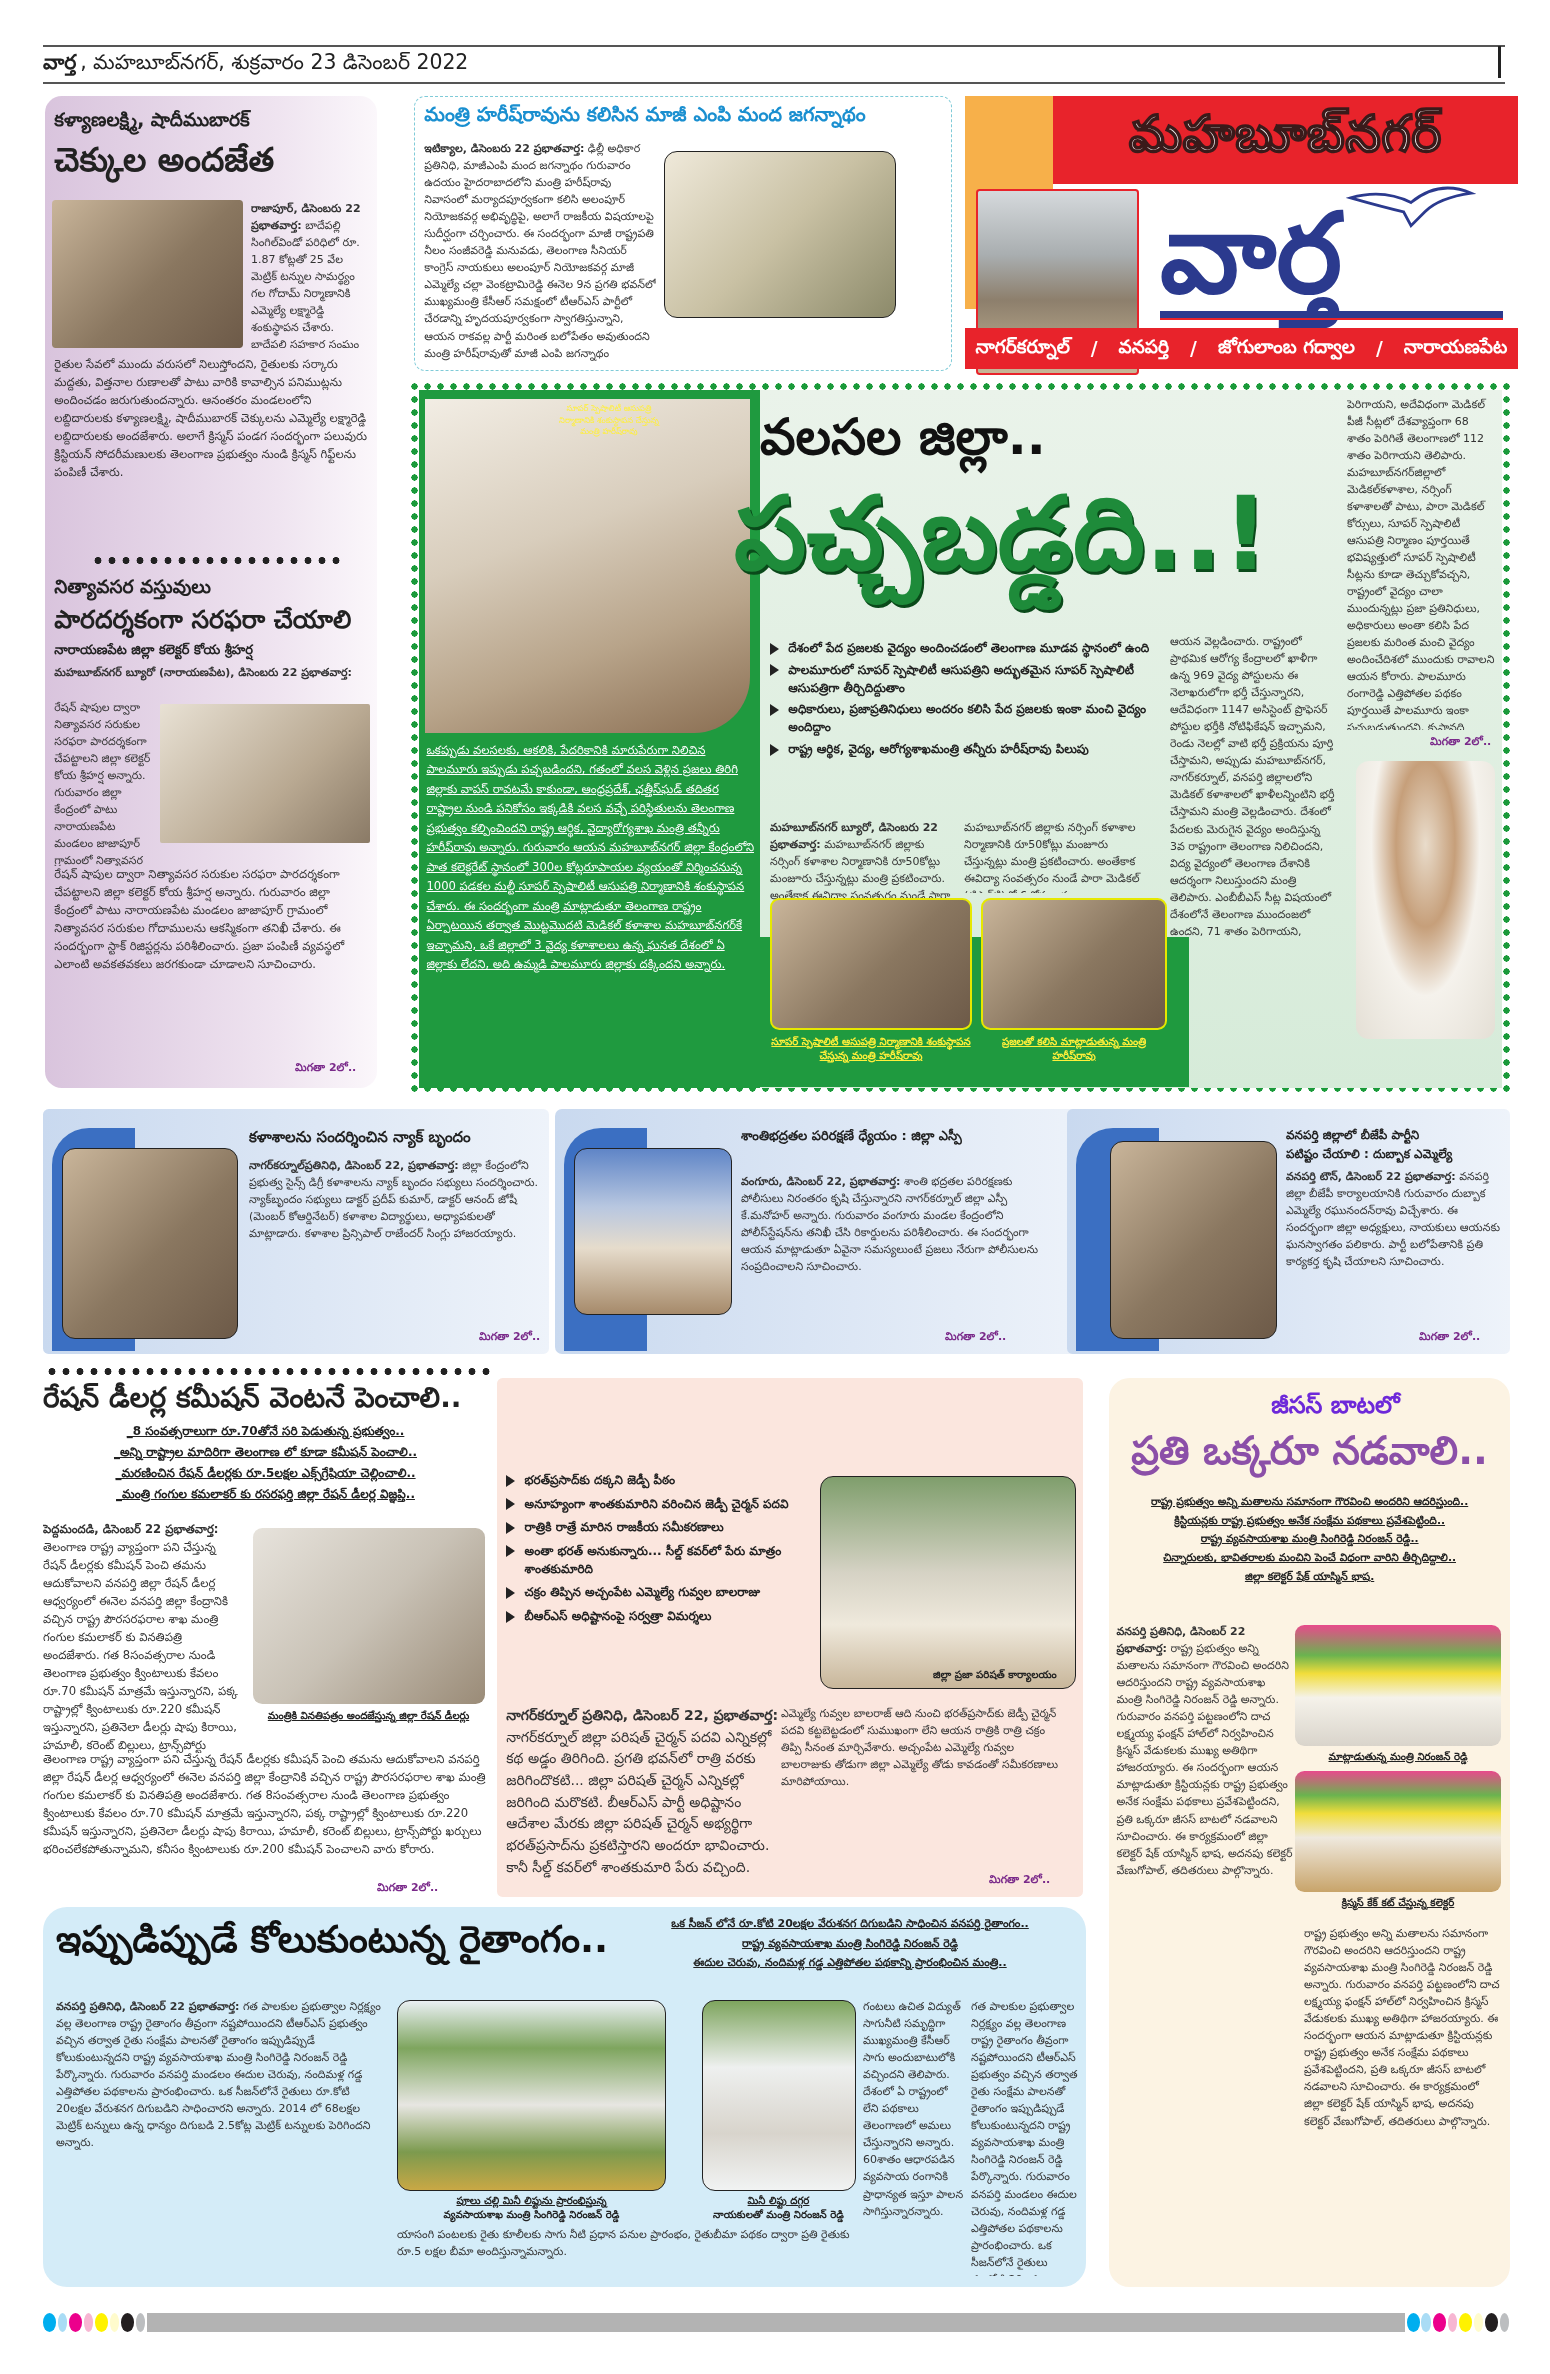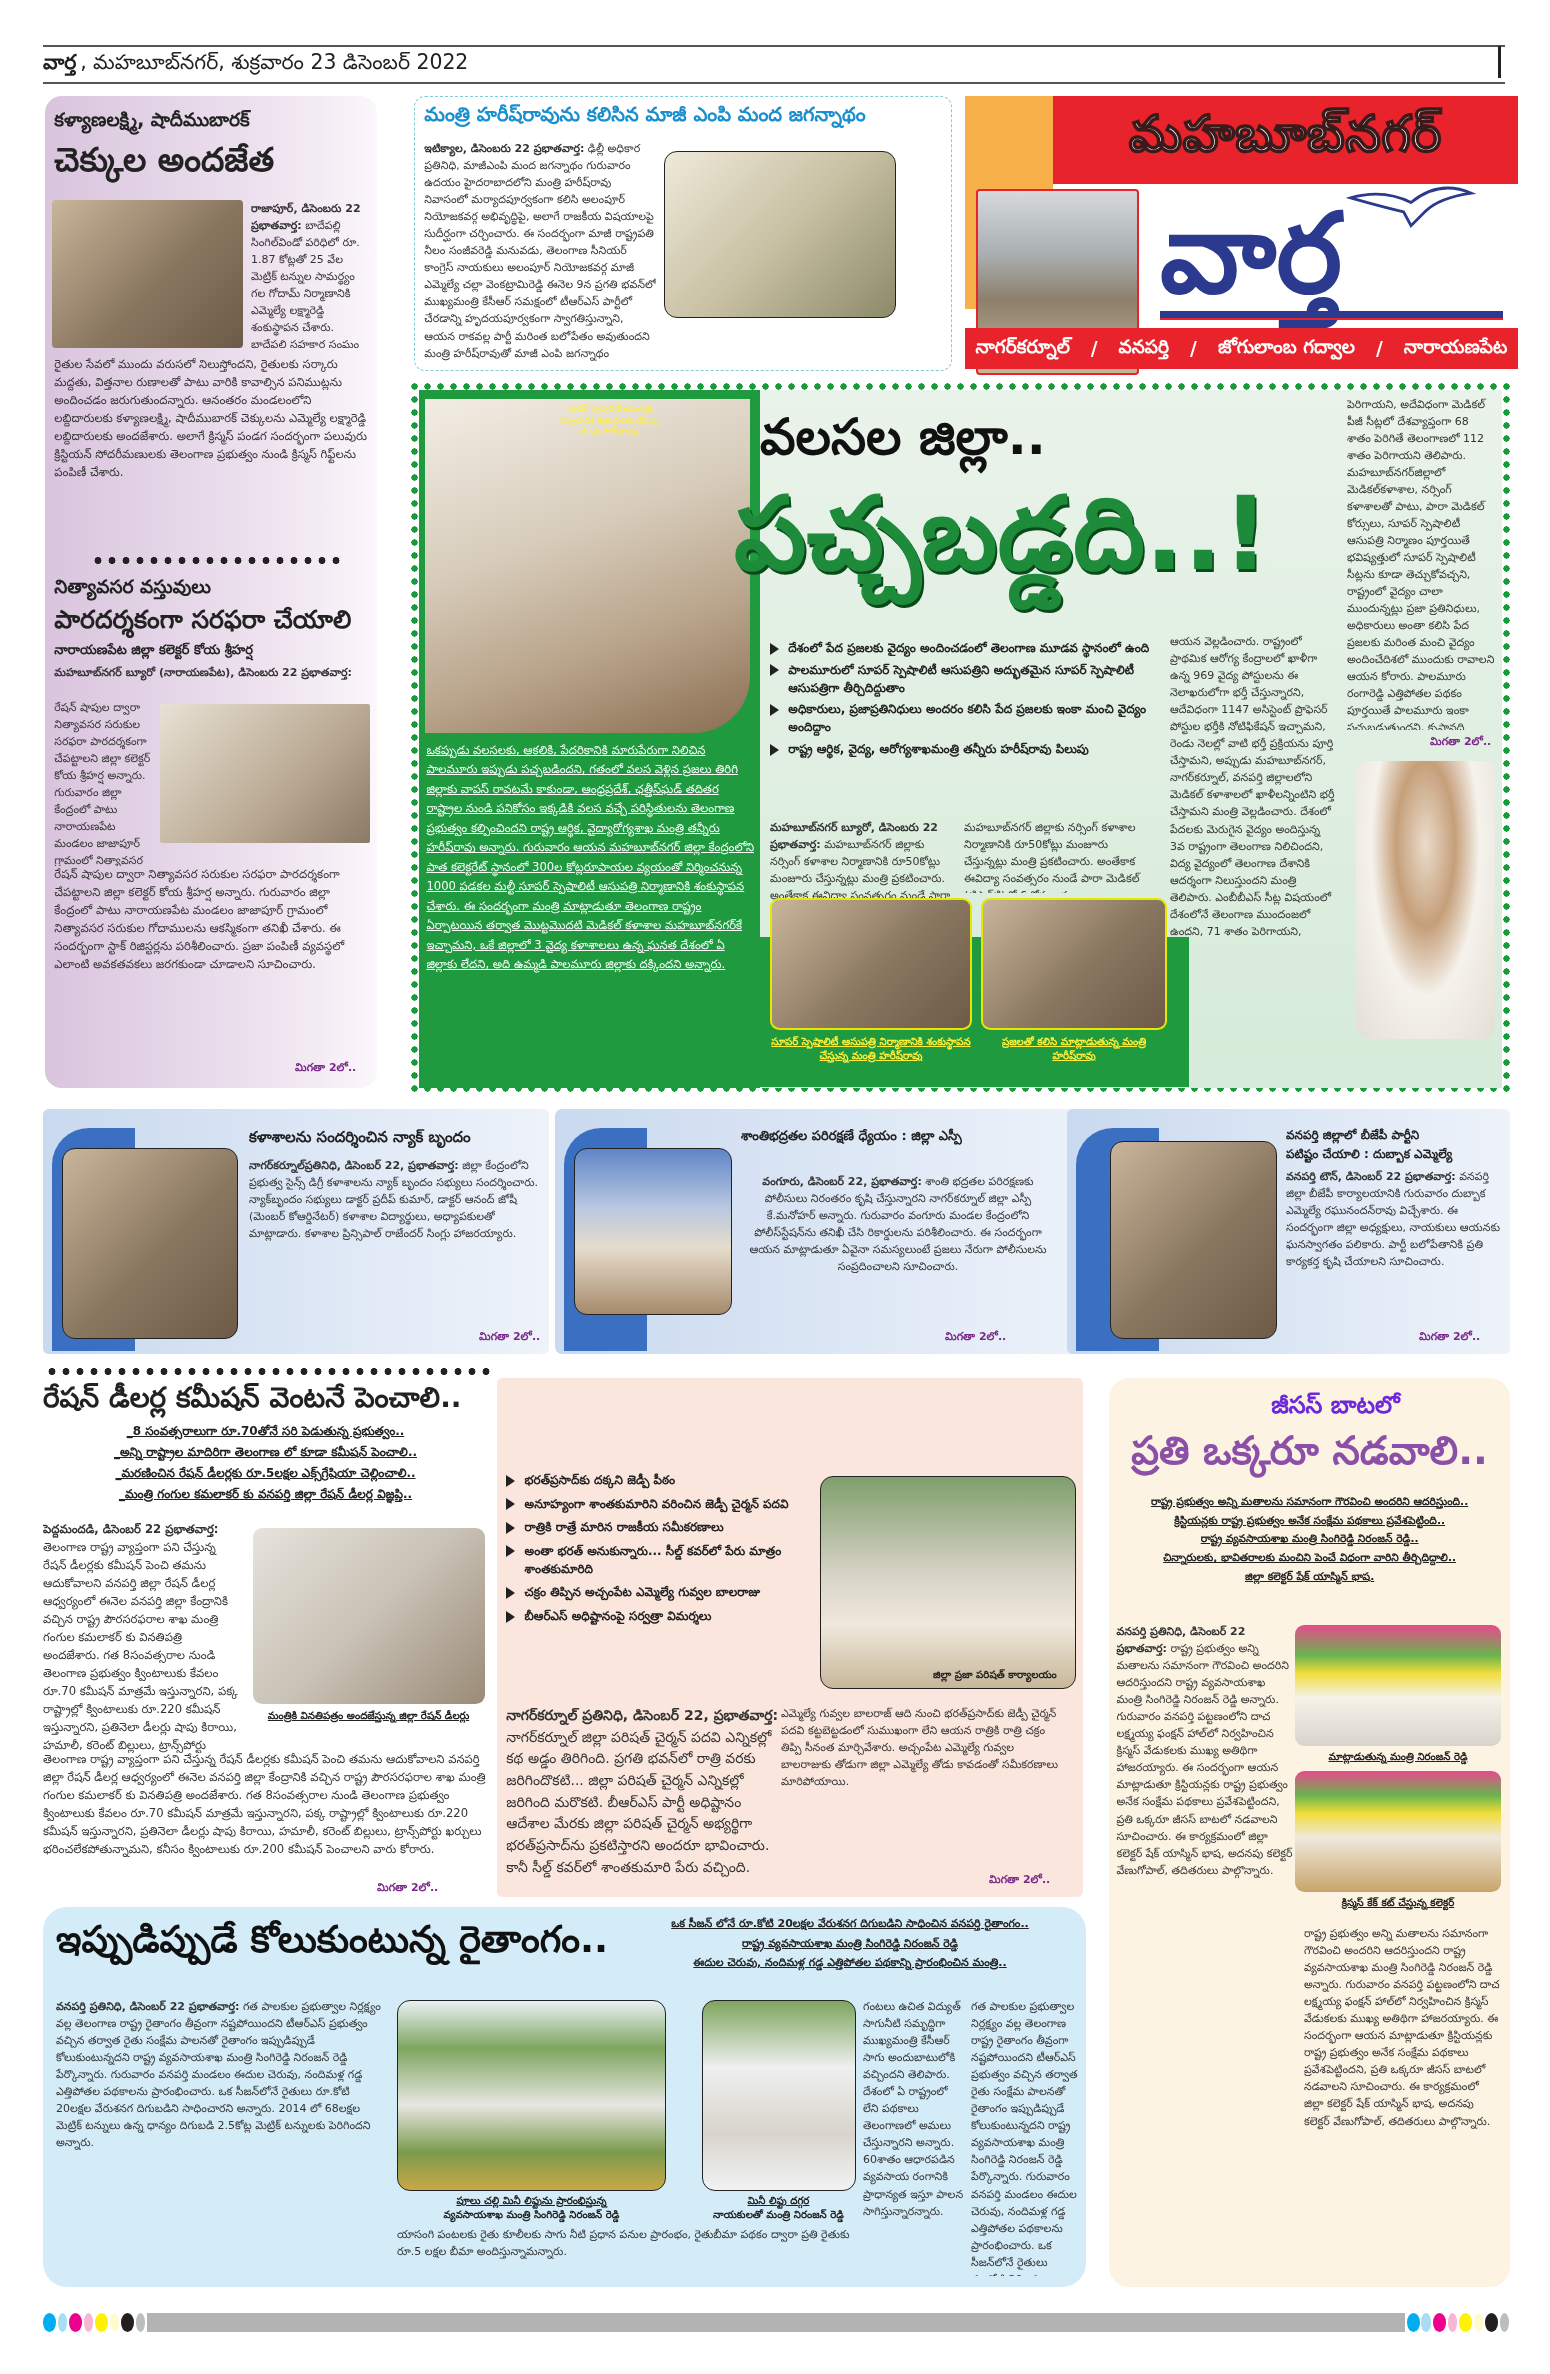--- a/index.html
+++ b/index.html
@@ -143,21 +143,21 @@
   <div class="abs" style="left:9.3px;top:18.6px;width:83px;height:223px;background:#3b6fc2;border-radius:37px 0 0 0;"></div>
   <div class="abs photo" style="left:18.6px;top:39px;width:176px;height:191px;"></div>
   <div class="abs hl" style="left:206px;top:20.4px;font-size:15px;">కళాశాలను సందర్శించిన న్యాక్ బృందం</div>
   <div class="abs body" style="left:206px;top:48px;width:293px;height:182px;overflow:hidden;font-size:11px;">
     <b>నాగర్‌కర్నూల్‌ప్రతినిధి, డిసెంబర్ 22, ప్రభాతవార్త:</b>
     <span>జిల్లా కేంద్రంలోని ప్రభుత్వ సైన్స్ డిగ్రీ కళాశాలను న్యాక్ బృందం సభ్యులు సందర్శించారు. న్యాక్‌బృందం సభ్యులు డాక్టర్ ప్రదీప్ కుమార్, డాక్టర్ ఆనంద్ జోషీ (మెంబర్ కోఆర్డినేటర్) కళాశాల విద్యార్థులు, అధ్యాపకులతో మాట్లాడారు. కళాశాల ప్రిన్సిపాల్ రాజేందర్ సింగ్లు హాజరయ్యారు.</span>
   </div>
   <div class="abs more" style="left:436px;top:221px;">మిగతా 2లో..</div>
 </div>
 
-<div class="abs" style="left:555px;top:1109px;width:550px;height:245px;background:linear-gradient(90deg,#c9d9ef,#eef3fa);border-radius:7px;text-align:center;">
+<div class="abs" style="left:555px;top:1109px;width:550px;height:245px;background:linear-gradient(90deg,#c9d9ef,#eef3fa);border-radius:7px;">
   <div class="abs" style="left:9.3px;top:18.6px;width:83px;height:223px;background:#3b6fc2;border-radius:37px 0 0 0;"></div>
   <div class="abs photo light" style="left:18.6px;top:39px;width:158px;height:167px;background:linear-gradient(180deg,#5f85c7 0%,#b8c7e0 35%,#e6dccc 60%,#a68a6a 100%);"></div>
   <div class="abs hl" style="left:186px;top:20.4px;font-size:13px;">శాంతిభద్రతల పరిరక్షణే ధ్యేయం : జిల్లా ఎస్పీ</div>
   <div class="abs body" style="left:186px;top:64px;width:314px;height:182px;overflow:hidden;font-size:11px;">
     <b>వంగూరు, డిసెంబర్ 22, ప్రభాతవార్త:</b>
     <span>శాంతి భద్రతల పరిరక్షణకు పోలీసులు నిరంతరం కృషి చేస్తున్నారని నాగర్‌కర్నూల్ జిల్లా ఎస్పీ కే.మనోహర్ అన్నారు. గురువారం వంగూరు మండల కేంద్రంలోని పోలీస్‌స్టేషన్‌ను తనిఖీ చేసి రికార్డులను పరిశీలించారు. ఈ సందర్భంగా ఆయన మాట్లాడుతూ ఏవైనా సమస్యలుంటే ప్రజలు నేరుగా పోలీసులను సంప్రదించాలని సూచించారు.</span>
   </div>
   <div class="abs more" style="left:390px;top:221px;">మిగతా 2లో..</div>
 </div>
 
@@ -173,21 +173,21 @@
   <div class="abs more" style="left:352px;top:221px;">మిగతా 2లో..</div>
 </div>
 
 <div class="abs greydots" style="left:45px;top:1365px;width:445px;height:13px;"></div>
 <div class="abs" style="left:43px;top:1380px;width:451px;height:519px;">
   <div class="hl" style="position:absolute;left:0;top:1.9px;font-size:28px;">రేషన్ డీలర్ల కమీషన్ వెంటనే పెంచాలి..</div>
   <div style="position:absolute;left:0;top:41px;width:445px;">
     <div class="subline" style="font-size:12px;">_8 సంవత్సరాలుగా రూ.70తోనే సరి పెడుతున్న ప్రభుత్వం..</div>
     <div class="subline" style="font-size:12px;">_అన్ని రాష్ట్రాల మాదిరిగా తెలంగాణ లో కూడా కమీషన్ పెంచాలి..</div>
     <div class="subline" style="font-size:12px;">_మరణించిన రేషన్ డీలర్లకు రూ.5లక్షల ఎక్స్‌గ్రేషియా చెల్లించాలి..</div>
-    <div class="subline" style="font-size:12px;">_మంత్రి గంగుల కమలాకర్ కు వనపర్తి జిల్లా రేషన్ డీలర్ల విజ్ఞప్తి..</div>
+    <div class="subline" style="font-size:12px;">_మంత్రి గంగుల కమలాకర్ కు రసరఫర్తి జిల్లా రేషన్ డీలర్ల విజ్ఞప్తి..</div>
   </div>
   <div class="body" style="position:absolute;left:0;top:141px;width:195px;height:232px;overflow:hidden;font-size:11.6px;">
     <b>పెద్దమందడి, డిసెంబర్ 22 ప్రభాతవార్త:</b>
     <span>తెలంగాణ రాష్ట్ర వ్యాప్తంగా పని చేస్తున్న రేషన్ డీలర్లకు కమీషన్ పెంచి తమను ఆదుకోవాలని వనపర్తి జిల్లా రేషన్ డీలర్ల ఆధ్వర్యంలో ఈనెల వనపర్తి జిల్లా కేంద్రానికి వచ్చిన రాష్ట్ర పౌరసరఫరాల శాఖ మంత్రి గంగుల కమలాకర్ కు వినతిపత్రి అందజేశారు. గత 8సంవత్సరాల నుండి తెలంగాణ ప్రభుత్వం క్వింటాలుకు కేవలం రూ.70 కమీషన్ మాత్రమే ఇస్తున్నారని, పక్క రాష్ట్రాల్లో క్వింటాలుకు రూ.220 కమీషన్ ఇస్తున్నారని, ప్రతినెలా డీలర్లు షాపు కిరాయి, హమాలీ, కరెంట్ బిల్లులు, ట్రాన్స్‌పోర్టు ఖర్చులు భరించలేకపోతున్నామని, కనీసం క్వింటాలుకు రూ.200 కమీషన్ పెంచాలని వారు కోరారు.</span>
   </div>
   <div class="photo" style="position:absolute;left:210px;top:148px;width:232px;height:176px;border-radius:9.3px;border:none;background:linear-gradient(135deg,#e7e3dc,#c9c2b6 50%,#9a8b77);"></div>
   <div class="caption" style="position:absolute;left:204px;top:330px;width:243px;font-size:10.2px;">మంత్రికి వినతిపత్రం అందజేస్తున్న జిల్లా రేషన్ డీలర్లు</div>
   <div class="body" style="position:absolute;left:0;top:371px;width:445px;height:130px;overflow:hidden;">తెలంగాణ రాష్ట్ర వ్యాప్తంగా పని చేస్తున్న రేషన్ డీలర్లకు కమీషన్ పెంచి తమను ఆదుకోవాలని వనపర్తి జిల్లా రేషన్ డీలర్ల ఆధ్వర్యంలో ఈనెల వనపర్తి జిల్లా కేంద్రానికి వచ్చిన రాష్ట్ర పౌరసరఫరాల శాఖ మంత్రి గంగుల కమలాకర్ కు వినతిపత్రి అందజేశారు. గత 8సంవత్సరాల నుండి తెలంగాణ ప్రభుత్వం క్వింటాలుకు కేవలం రూ.70 కమీషన్ మాత్రమే ఇస్తున్నారని, పక్క రాష్ట్రాల్లో క్వింటాలుకు రూ.220 కమీషన్ ఇస్తున్నారని, ప్రతినెలా డీలర్లు షాపు కిరాయి, హమాలీ, కరెంట్ బిల్లులు, ట్రాన్స్‌పోర్టు ఖర్చులు భరించలేకపోతున్నామని, కనీసం క్వింటాలుకు రూ.200 కమీషన్ పెంచాలని వారు కోరారు.</div>
   <div class="more" style="position:absolute;left:334px;top:501px;">మిగతా 2లో..</div>
 </div>

